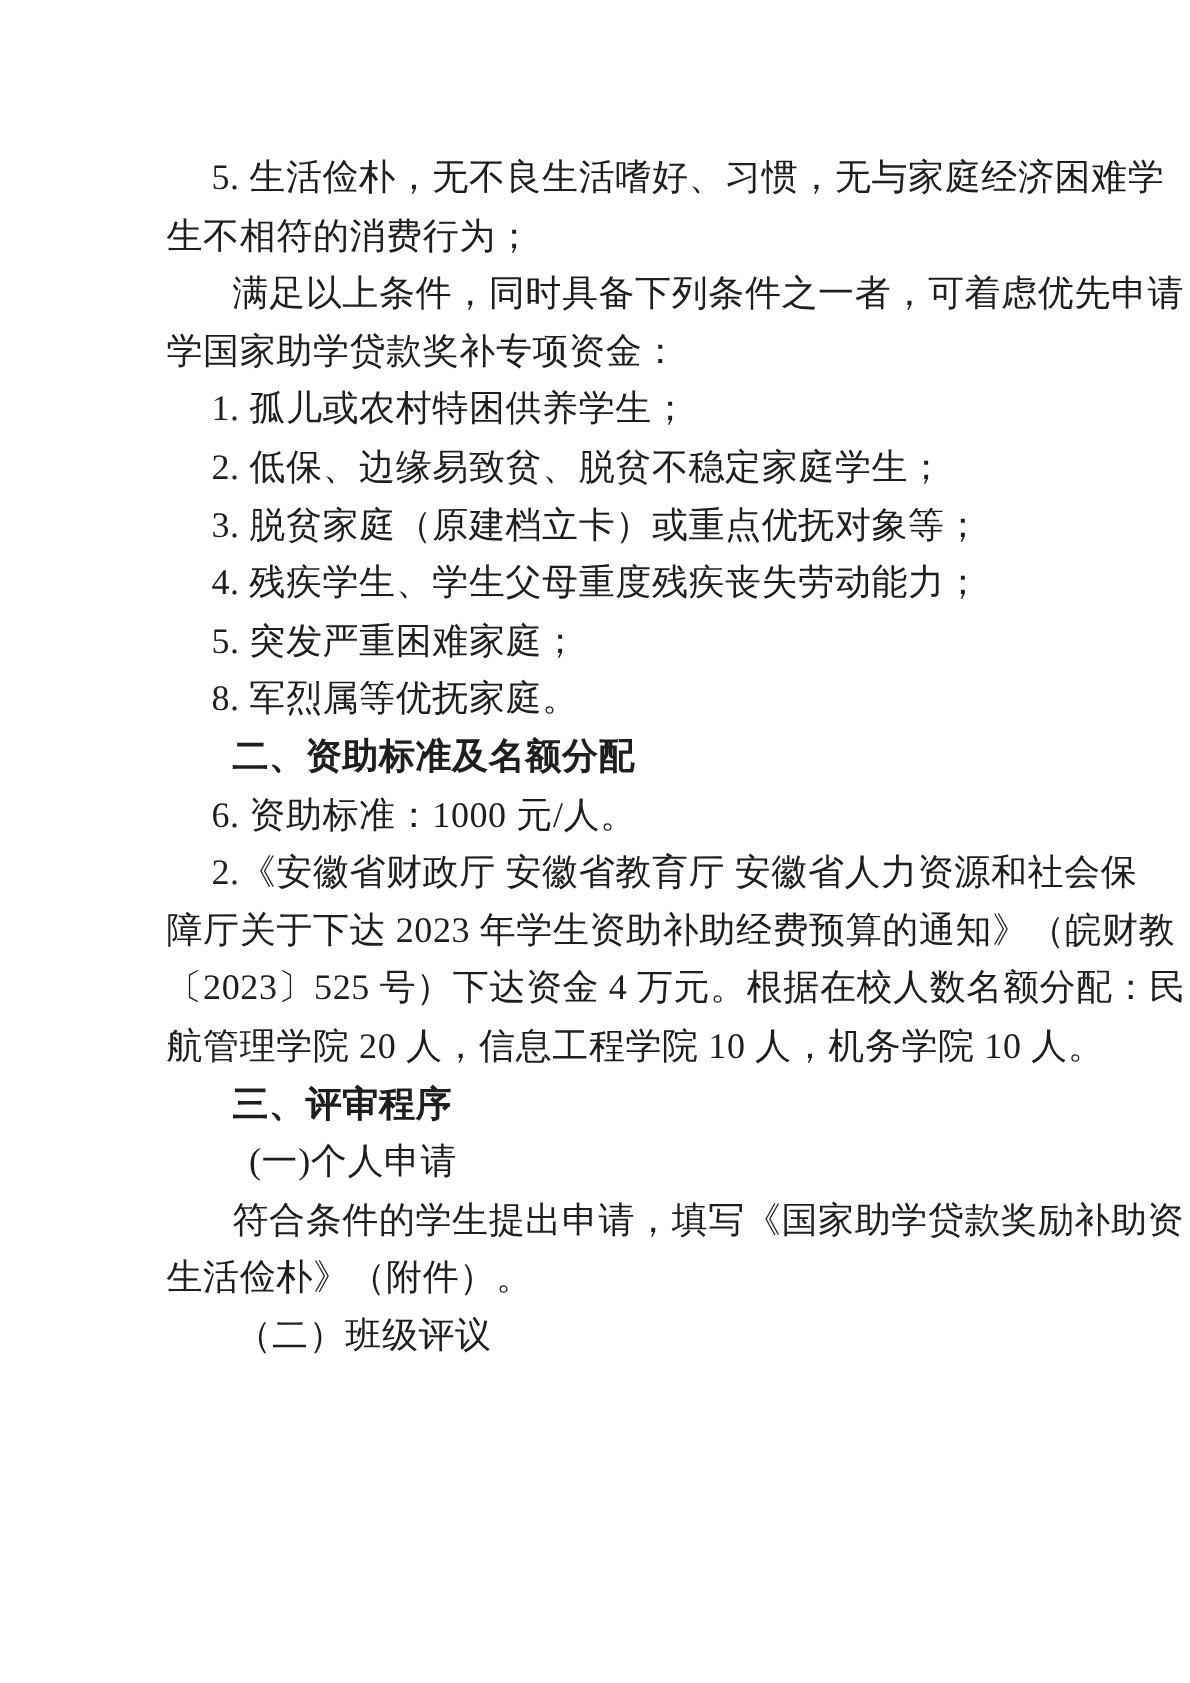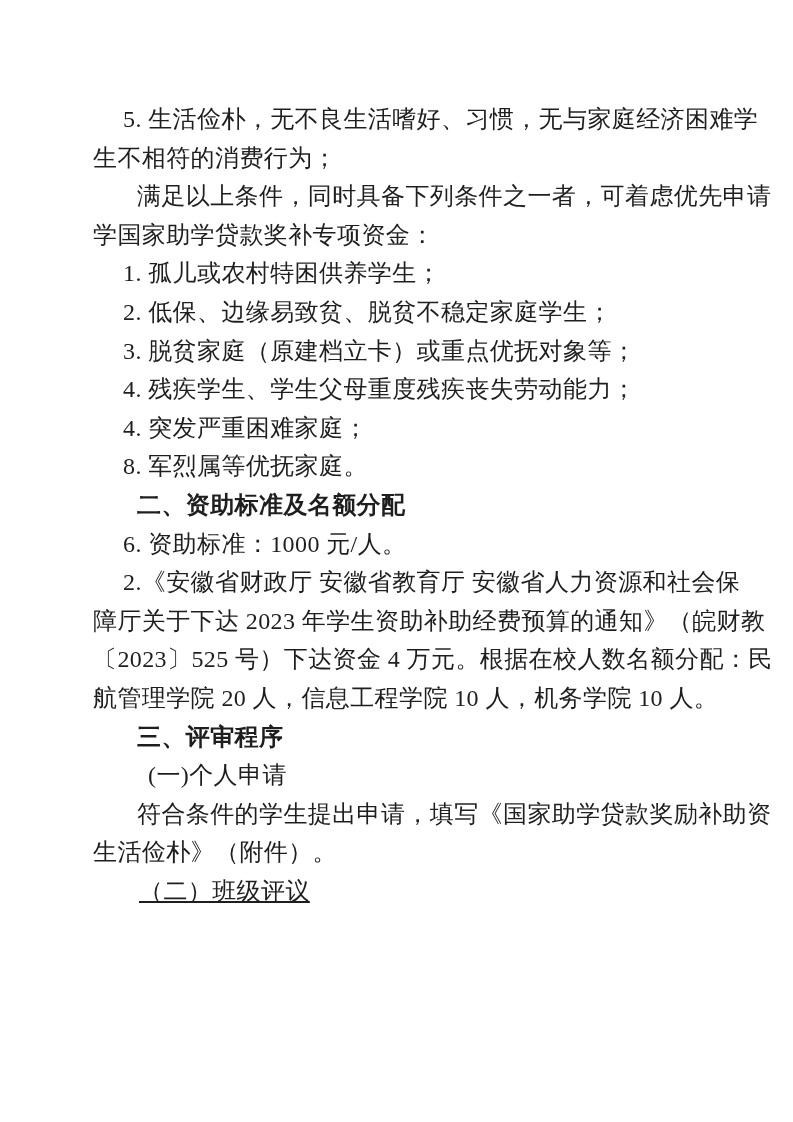--- a/index.html
+++ b/index.html
@@ -25,43 +25,44 @@
     top: 100px;
     width: 640px;
   }
   .line {
     height: 38.6px;
     line-height: 38.6px;
     font-size: 24px;
     color: #1e1e1e;
     letter-spacing: 0.4px;
     white-space: nowrap;
+    margin-left: 18px;
   }
   .bold { font-weight: 700; }
   .ind-none { padding-left: 0; }
   .ind-num  { padding-left: 30px; }
   .ind-para { padding-left: 44px; }
   .ind-head { padding-left: 44px; }
   .ind-sub1 { padding-left: 55px; }
-  .ind-sub2 { padding-left: 46px; text-decoration: underline; }
+  .ind-sub2 { padding-left: 46px; }
 </style>
 </head>
 <body>
 
 <div class="page">
   <div class="content">
       <div class="line ind-num">5. 生活俭朴，无不良生活嗜好、习惯，无与家庭经济困难学</div>
       <div class="line ind-none">生不相符的消费行为；</div>
       <div class="line ind-para">满足以上条件，同时具备下列条件之一者，可着虑优先申请</div>
       <div class="line ind-none">学国家助学贷款奖补专项资金：</div>
       <div class="line ind-num">1. 孤儿或农村特困供养学生；</div>
       <div class="line ind-num">2. 低保、边缘易致贫、脱贫不稳定家庭学生；</div>
       <div class="line ind-num">3. 脱贫家庭（原建档立卡）或重点优抚对象等；</div>
       <div class="line ind-num">4. 残疾学生、学生父母重度残疾丧失劳动能力；</div>
-      <div class="line ind-num">4. 突发严重困难家庭；</div>
+      <div class="line ind-num">5. 突发严重困难家庭；</div>
       <div class="line ind-num">8. 军烈属等优抚家庭。</div>
       <div class="line ind-head bold">二、资助标准及名额分配</div>
       <div class="line ind-num">6. 资助标准：1000 元/人。</div>
       <div class="line ind-num">2.《安徽省财政厅 安徽省教育厅 安徽省人力资源和社会保</div>
       <div class="line ind-none">障厅关于下达 2023 年学生资助补助经费预算的通知》（皖财教</div>
       <div class="line ind-none">〔2023〕525 号）下达资金 4 万元。根据在校人数名额分配：民</div>
       <div class="line ind-none">航管理学院 20 人，信息工程学院 10 人，机务学院 10 人。</div>
       <div class="line ind-head bold">三、评审程序</div>
       <div class="line ind-sub1">(一)个人申请</div>
       <div class="line ind-para">符合条件的学生提出申请，填写《国家助学贷款奖励补助资</div>

